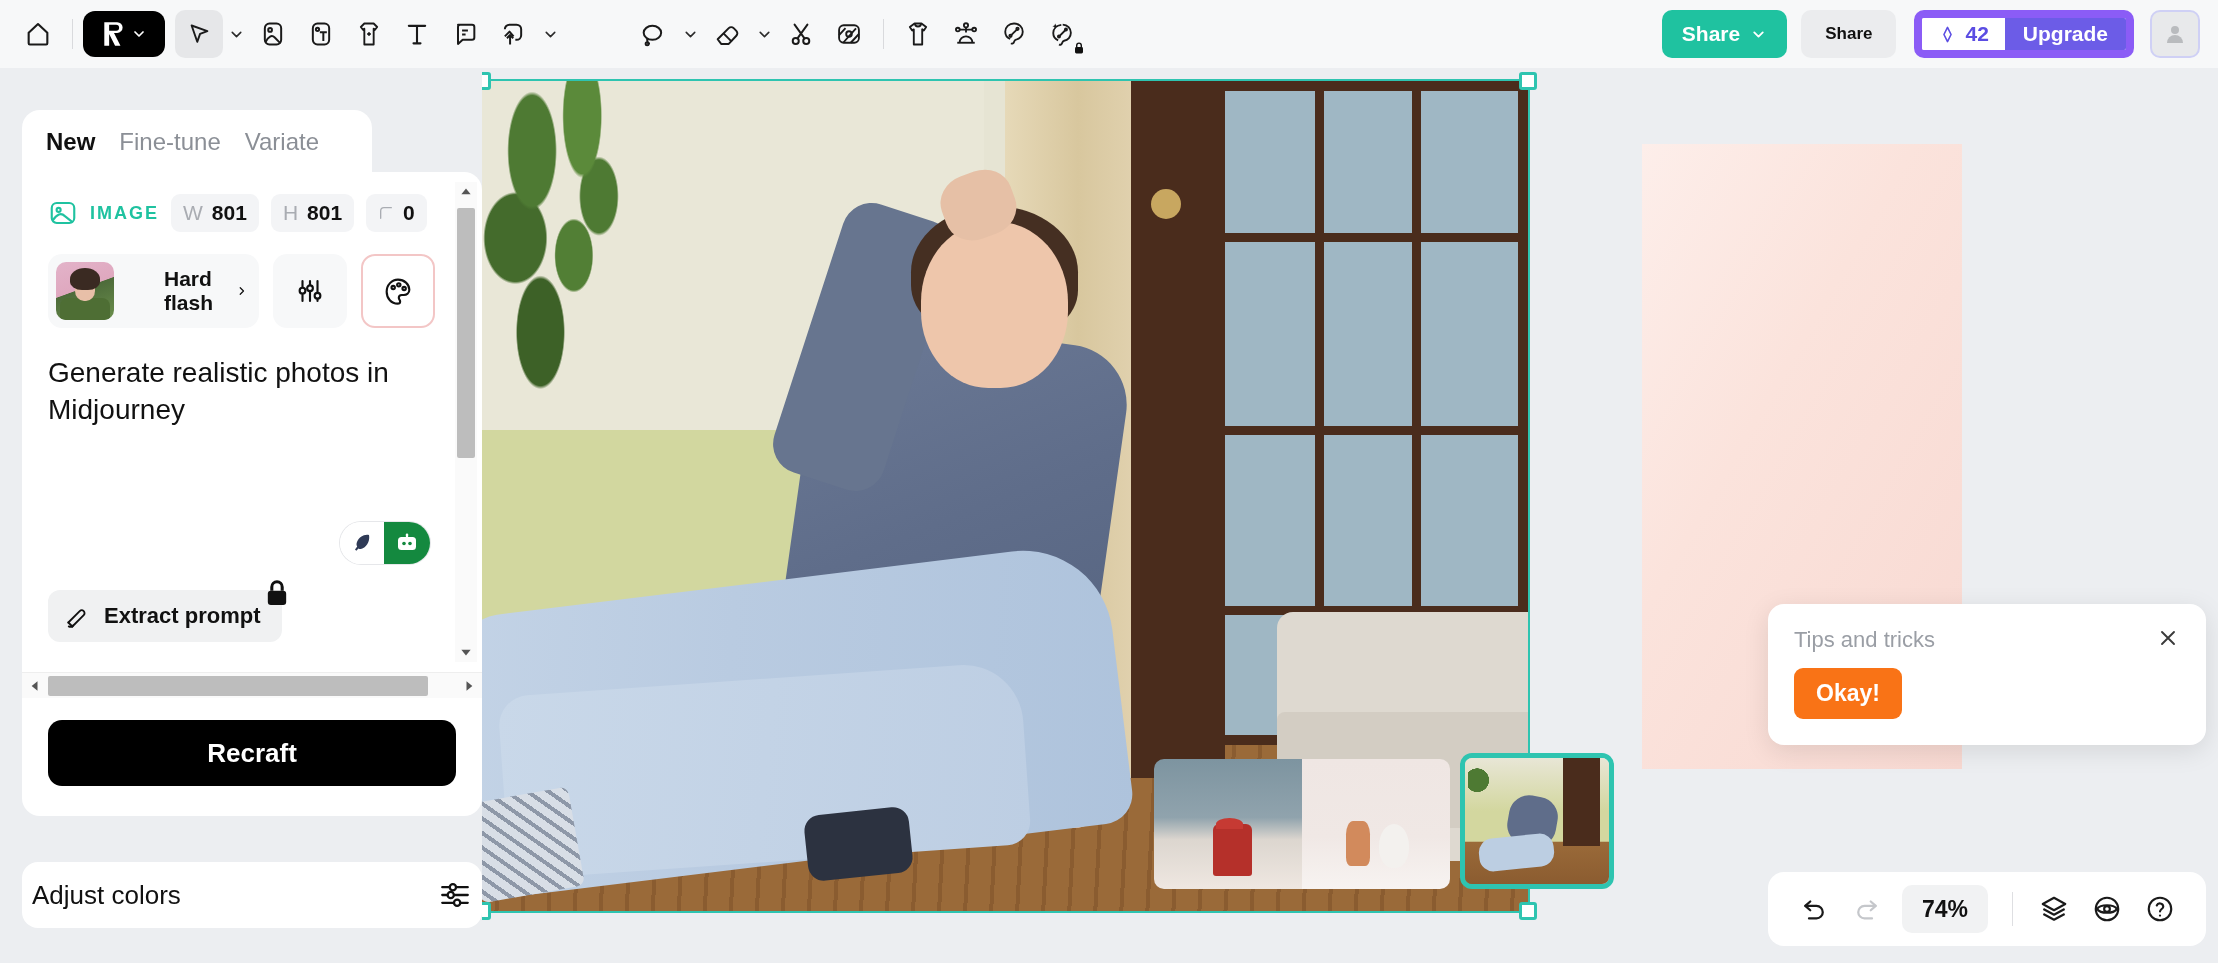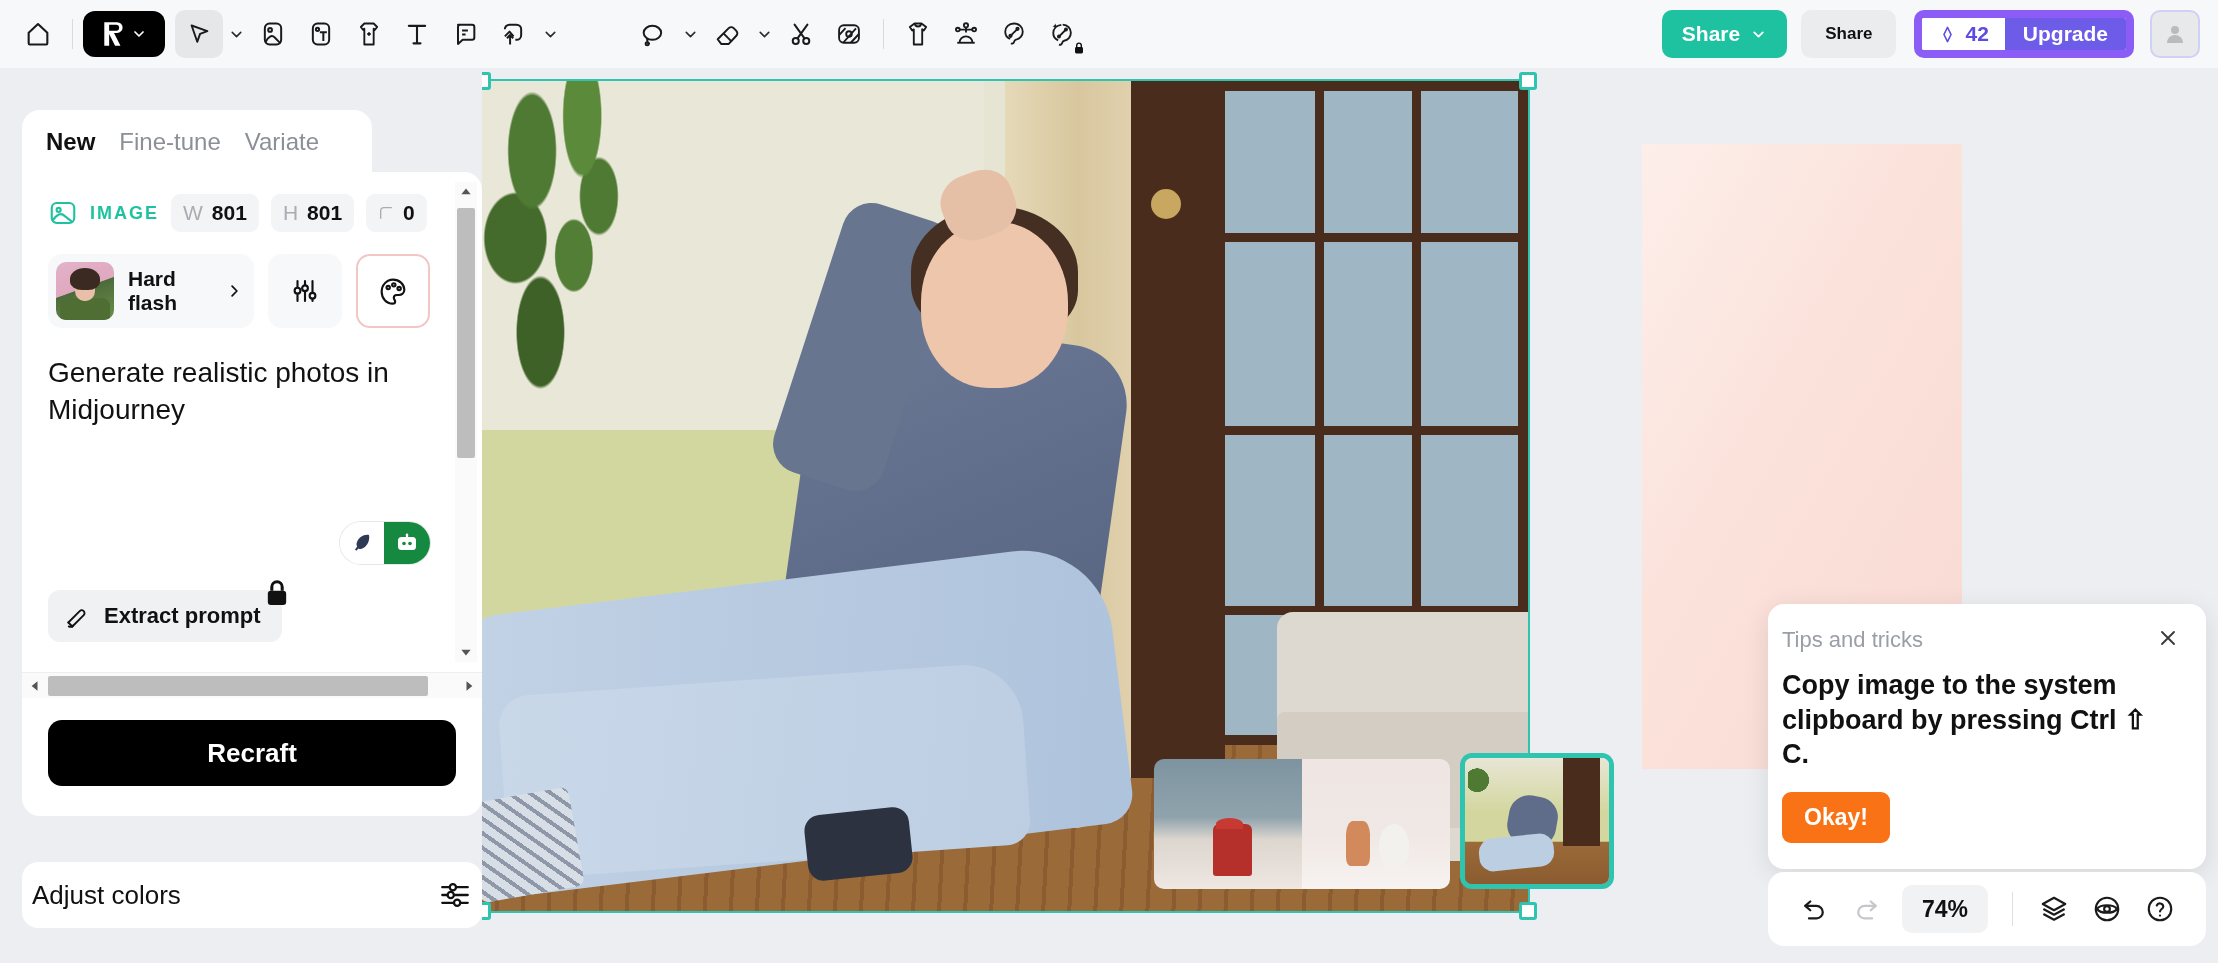--- a/index.html
+++ b/index.html
@@ -107,21 +107,21 @@
     background: #3a2a22; border-radius: 50% 50% 40% 40%;
   }
   .thumb-av .face {
     position: absolute; left: 19px; top: 17px; width: 20px; height: 22px;
     background: #e8bfa8; border-radius: 45%;
   }
   .thumb-av .jacket {
     position: absolute; left: 4px; bottom: 0; width: 50px; height: 22px;
     background: #4e6e34; border-radius: 8px 8px 0 0;
   }
-  .stylename { font-size: 21px; font-weight: bold; color: #111; line-height: 1.12; flex: 1 1 auto; }
+  .stylename { font-size: 21px; font-weight: bold; color: #111; line-height: 1.12; flex: 1 1 auto; margin-left: 36px; }
   .sq-btn {
     width: 74px; height: 74px; border-radius: 14px; background: #f7f8f9;
     display: flex; align-items: center; justify-content: center; flex: 0 0 auto;
     border: 2px solid transparent;
   }
   .sq-btn.pinked { background: #fff; border-color: #f3c6c6; }
 
   .prompt {
     font-size: 28px; color: #111; line-height: 1.33; margin-bottom: 18px;
     min-height: 150px;
@@ -308,21 +308,21 @@
   .f-sel .pp { position:absolute; left:30%; top:30%; width:34%; height:40%;
                background:#5f6d8a; border-radius:20px; transform:rotate(10deg); }
   .f-sel .jj { position:absolute; left:10%; top:62%; width:52%; height:26%;
                background:#bccee2; border-radius:14px; transform:rotate(-6deg); }
   .f-sel .pl { position:absolute; left:2%; top:4%; width:16%; height:34%;
                background:radial-gradient(circle at 40% 40%, #4e7a33 0 40%, transparent 41%); }
 
   
   .tips {
     position: absolute; left: 1768px; top: 604px; width: 438px;
-    background: #fff; border-radius: 16px; padding: 22px 26px 26px 14px;
+    background: #fff; border-radius: 16px; padding: 22px 26px 26px 26px;
     box-shadow: 0 6px 26px rgba(0,0,0,.10);
   }
   .tips-head { display: flex; align-items: center; justify-content: space-between; margin-bottom: 14px; }
   .tips-title { font-size: 22px; color: #9a9ea5; }
   .tips-body { font-size: 27px; font-weight: bold; color: #111; line-height: 1.28; margin-bottom: 20px; }
   .okay {
     background: #f97316; color: #fff; border-radius: 9px;
     display: inline-flex; align-items: center; padding: 12px 22px;
     font-size: 23px; font-weight: bold;
   }
@@ -775,21 +775,20 @@
 
   <div class="tips">
     <div class="tips-head">
       <div class="tips-title">Tips and tricks</div>
       <div>
         <svg width="24" height="24" viewBox="0 0 24 24" fill="none" stroke="#3a3a3a" stroke-width="1.9" stroke-linecap="round">
             <path d="M6 6 L18 18 M18 6 L6 18"></path>
           </svg>
       </div>
     </div>
-    <div class="tips-body">Copy image to the system clipboard by pressing Ctrl ⇧ C.</div>
     <div class="okay">
       <span>Okay!</span>
     </div>
   </div>
 
   <div class="zoombar">
     <div class="zb-ic">
       <svg width="30" height="30" viewBox="0 0 24 24" fill="none" stroke="currentColor" stroke-width="1.8" stroke-linecap="round" stroke-linejoin="round">
         <path d="M9 6 L5 9.5 L9 13"></path>
         <path d="M5.2 9.5 H14 a5 5 0 0 1 0 10 H8"></path>

